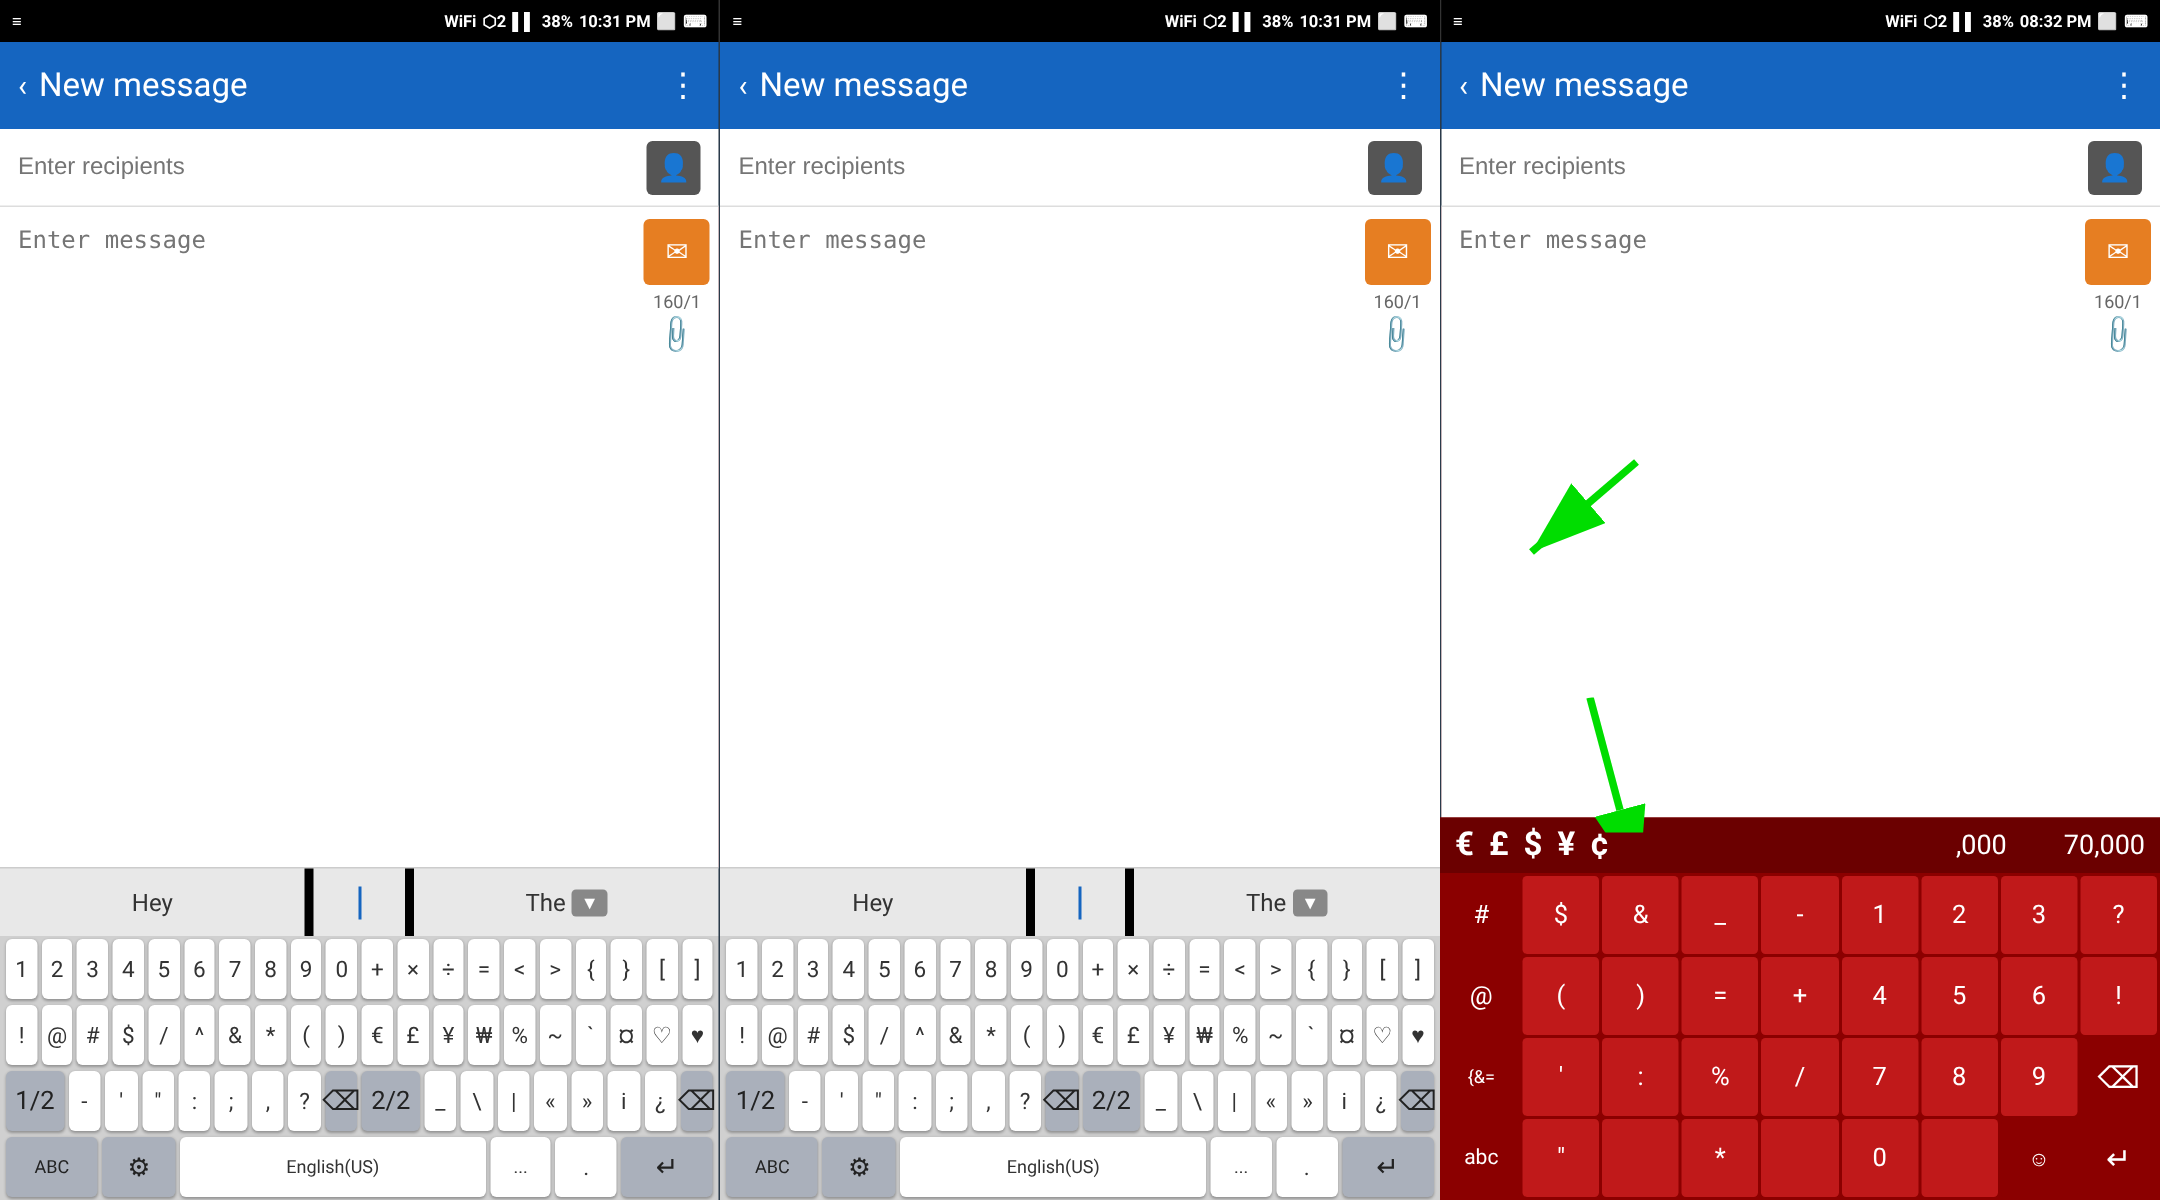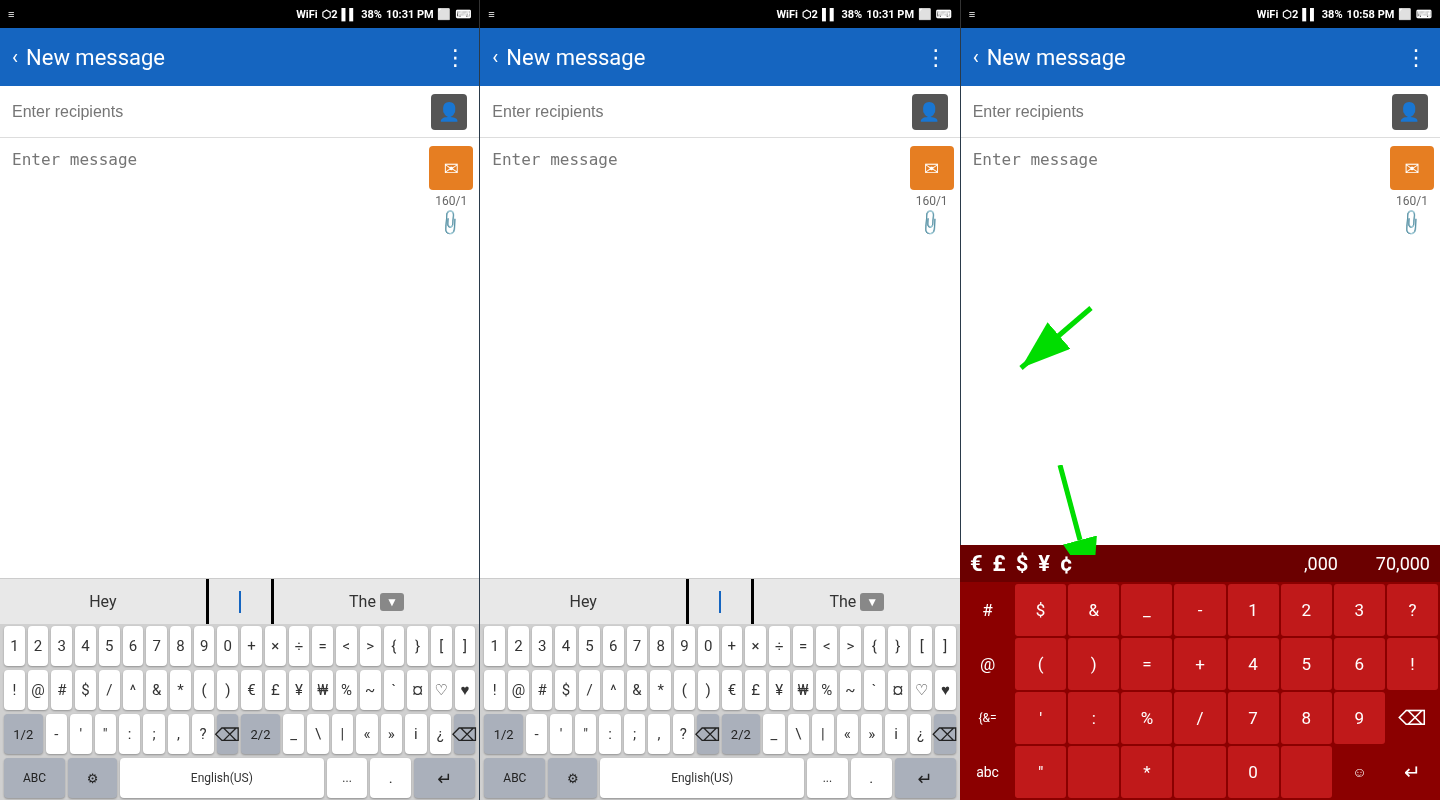--- a/index.html
+++ b/index.html
@@ -170,21 +170,21 @@
       display: flex;
       align-items: center;
       border-top: 1px solid #ccc;
     }
     .suggestion-item {
       flex: 1;
       display: flex;
       align-items: center;
       justify-content: center;
       height: 100%;
-      border-right: 3px solid #000000;
+      border-right: 6px solid #000000;
       font-size: 16px;
       color: #333;
       position: relative;
     }
     .suggestion-item:last-child { border-right: none; }
     .suggestion-cursor {
       width: 2px;
       height: 22px;
       background: #1565c0;
       display: inline-block;
@@ -219,21 +219,21 @@
       font-size: 15px;
       color: #333;
       box-shadow: 0 1px 2px rgba(0,0,0,0.3);
       flex: 1;
       cursor: pointer;
       min-width: 0;
     }
     .key.dark {
       background: #aab0bb;
       color: #222;
-      font-size: 13px;
+      font-size: 17px;
     }
 
     
     .currency-overlay {
       position: absolute;
       right: 0;
       bottom: 0;
       width: 480px;
       background: #8b0000;
       z-index: 100;
@@ -334,21 +334,21 @@
   </div>
   <div class="status-bar">
     <div class="status-left">
       <span>≡</span>
     </div>
     <div class="status-right">
       <span>WiFi</span>
       <span>⬡2</span>
       <span>▌▌</span>
       <span>38%</span>
-      <span>10:58 PM</span>
+      <span>08:32 PM</span>
       <span>⬜</span>
       <span>⌨</span>
     </div>
   </div>
 </div>
 
 <div class="panels">
 
   <div class="panel">
     <div class="header-bar">

